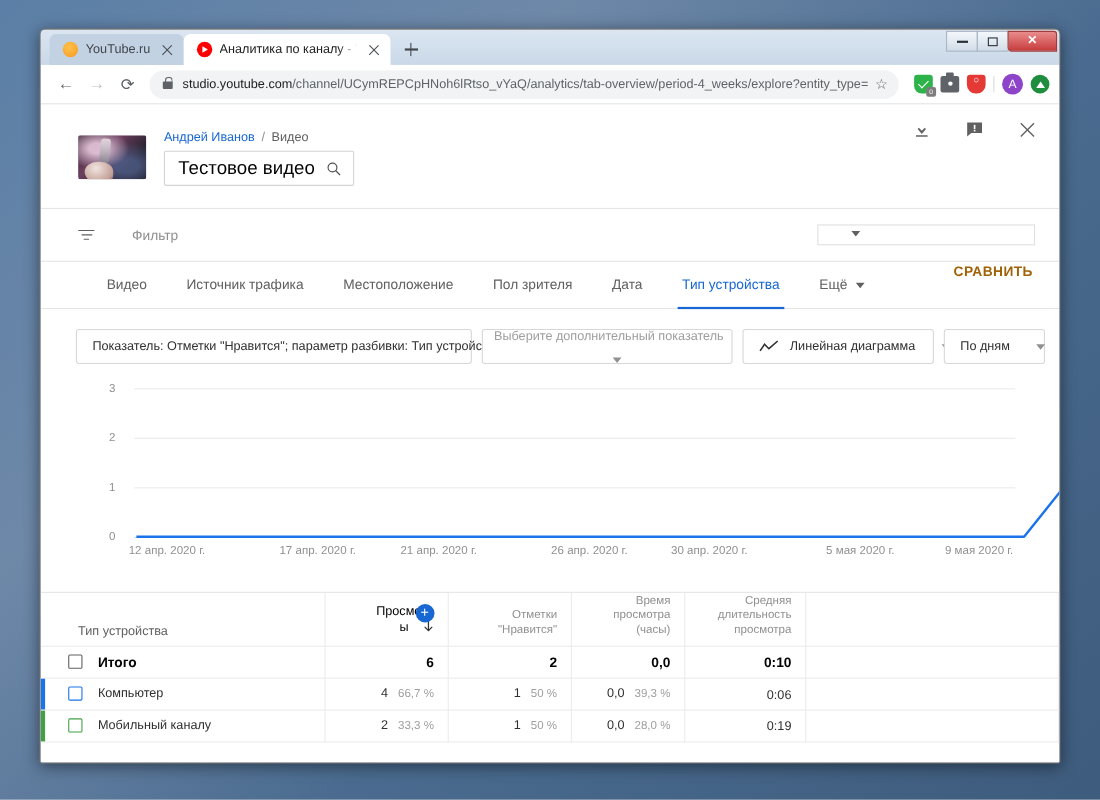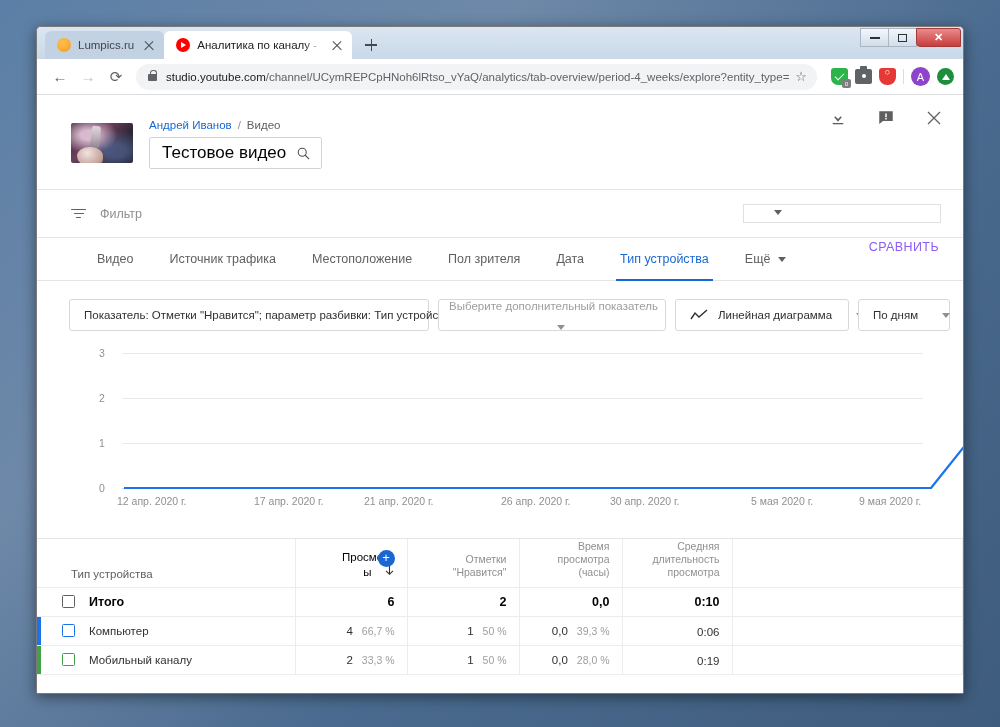--- a/index.html
+++ b/index.html
@@ -233,34 +233,34 @@
   .vidbox {
     margin-top: 6px;
     display: inline-flex; align-items: center; gap: 10px;
     border: 1px solid #d3d3d3; border-radius: 2px;
     padding: 5px 10px 5px 12px;
     cursor: pointer;
   }
   .vidbox .vname { font-size: 17px; color: #030303; }
   .compare {
     position: absolute; right: 24px; top: 145px;
-    font-size: 12.5px; font-weight: normal; color: #8b5cf6;
+    font-size: 12.5px; font-weight: bold; color: #a16207;
     letter-spacing: .4px; cursor: pointer;
   }
 
   .filterbar {
     margin-top: 20px;
     height: 49px;
     border-top: 1px solid #e5e5e5;
     border-bottom: 1px solid #e5e5e5;
     display: flex; align-items: center;
     padding: 0 22px 0 34px;
     justify-content: space-between;
   }
-  .filter-left { display: flex; align-items: center; gap: 14px; cursor: pointer; }
+  .filter-left { display: flex; align-items: center; gap: 34px; cursor: pointer; }
   .filter-ic { display: flex; flex-direction: column; gap: 2.5px; align-items: center; }
   .filter-ic i { display:block; background: #606060; height: 1.6px; border-radius:1px;}
   .filter-ic i:nth-child(1){ width: 15px; }
   .filter-ic i:nth-child(2){ width: 10px; }
   .filter-ic i:nth-child(3){ width: 5px; }
   .filter-label { font-size: 12.5px; color: #909090; }
   .daterange {
     border: 1px solid #e0e0e0;
     padding: 5px 14px 7px 16px; min-width: 198px;
     display: flex; align-items: center; justify-content: space-between;
@@ -363,21 +363,21 @@
   .row-label { font-size: 11.5px; color: #303030; }
 </style>
 </head>
 <body>
 
 <div class="window">
 
   <div class="tabstrip">
     <div class="tab inactive">
       <span class="favicon fav-lumpics"></span>
-      <span class="label">Lumpics.ru</span>
+      <span class="label">YouTube.ru</span>
       <span class="tabclose"></span>
     </div>
     <div class="tab active">
       <span class="favicon fav-yt"></span>
       <span class="label">Аналитика по каналу - YouTube</span>
       <span class="tabclose"></span>
     </div>
     <div class="newtab"></div>
 
     <div class="wbtns">

